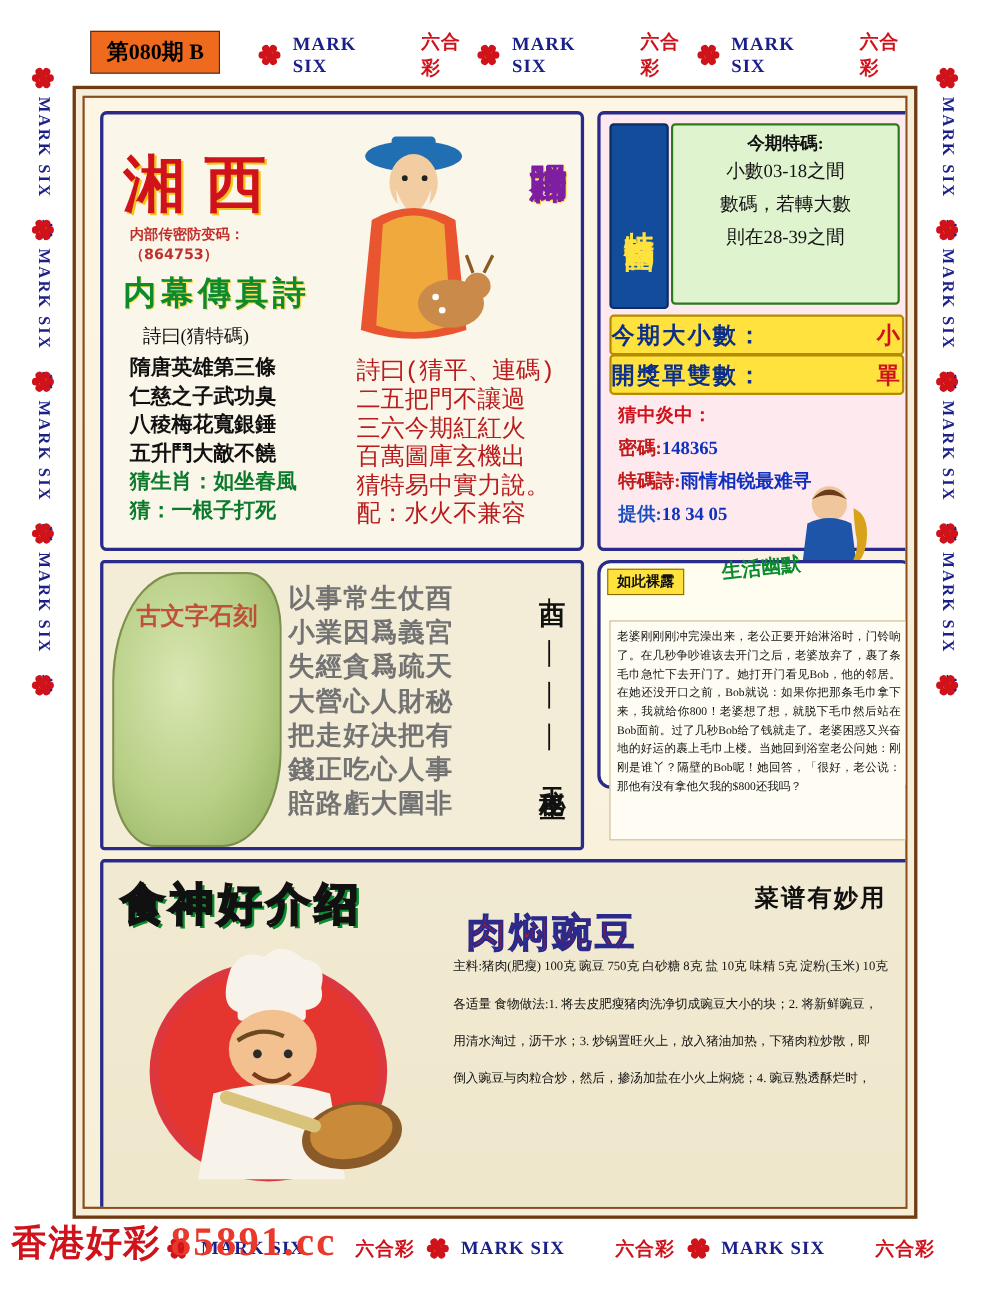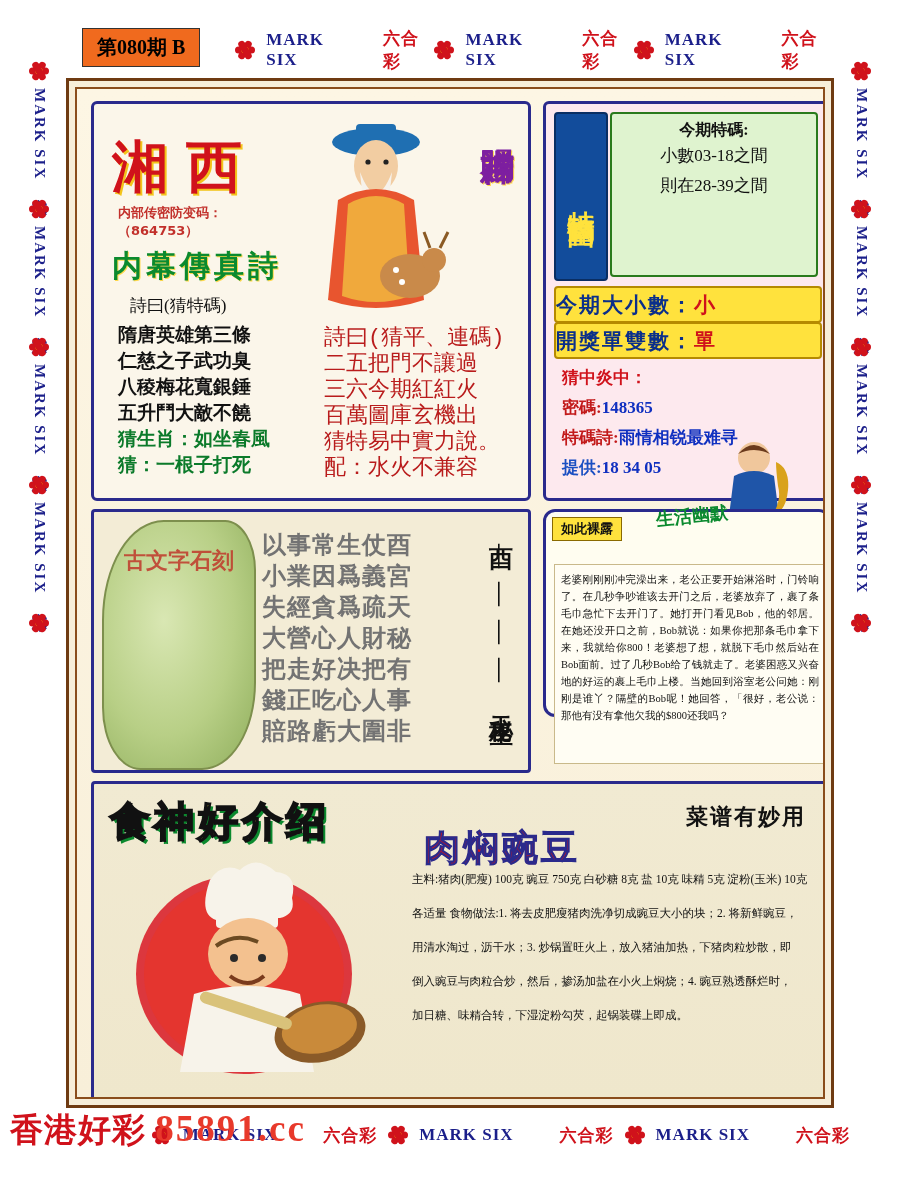--- a/index.html
+++ b/index.html
@@ -157,21 +157,21 @@
   .green-box{
     position:absolute;left:64px;top:8px;width:208px;height:165px;
     background:#dff3cf;border:2px solid #2a7a1c;border-radius:4px;
     padding:6px 8px;box-sizing:border-box;
   }
   .green-box .t{font-size:16px;font-weight:bold;color:#111;text-align:center;font-family:"Liberation Serif",serif;}
   .green-box .l{font-size:17px;color:#111;font-family:"Liberation Serif",serif;line-height:30px;text-align:center;}
   .yellow-bar{
     position:absolute;left:8px;width:264px;height:33px;
     background:#ffe23d;border:2px solid #b58a00;border-radius:4px;
-    display:flex;align-items:center;justify-content:flex-start;
+    display:flex;align-items:center;justify-content:space-between;
     font-size:21px;font-weight:bold;color:#0b2f8a;
     font-family:"Liberation Serif",serif;letter-spacing:2px;
   }
   .yellow-bar .red{color:#d0121b;}
   .yb1{top:182px;}
   .yb2{top:218px;}
   .rtext{
     position:absolute;left:16px;font-size:17px;font-weight:bold;
     font-family:"Liberation Serif",serif;
   }
@@ -427,20 +427,21 @@
         <div class="jishen">吉神賜贈</div>
       </div>
 
       <div class="panel p-right">
         <div class="tema-box">
           <span>特碼範圍</span>
         </div>
         <div class="green-box">
           <div class="t">今期特碼:</div>
           <div class="l">小數03-18之間</div>
+          <div class="l">數碼，若轉大數</div>
           <div class="l">則在28-39之間</div>
         </div>
 
         <div class="yellow-bar yb1">
           <span>今期大小數：</span>
           <span class="red">小</span>
         </div>
         <div class="yellow-bar yb2">
           <span>開獎單雙數：</span>
           <span class="red">單</span>
@@ -494,21 +495,20 @@
       <div class="panel p-bottom">
         <div class="shishen">食神好介绍</div>
         <div class="dish">肉焖豌豆</div>
         <div class="miaoyong">菜谱有妙用</div>
 
         <div class="recipe">
           <div>主料:猪肉(肥瘦) 100克 豌豆 750克 白砂糖 8克 盐 10克 味精 5克 淀粉(玉米) 10克</div>
           <div>各适量 食物做法:1. 将去皮肥瘦猪肉洗净切成豌豆大小的块；2. 将新鲜豌豆，</div>
           <div>用清水淘过，沥干水；3. 炒锅置旺火上，放入猪油加热，下猪肉粒炒散，即</div>
           <div>倒入豌豆与肉粒合炒，然后，掺汤加盐在小火上焖烧；4. 豌豆熟透酥烂时，</div>
-          <div>加日糖、味精合转，下湿淀粉勾芡，起锅装碟上即成。</div>
         </div>
 
         <div class="chef">
           <svg viewBox="0 0 260 230" width="260" height="230">
             <ellipse cx="120" cy="120" rx="108" ry="100" fill="#d9232e" opacity="0.9"></ellipse>
             <ellipse cx="120" cy="120" rx="100" ry="92" fill="#e4352f"></ellipse>
             <path d="M86 26 q12 -18 30 -10 q16 -16 36 2 q22 2 16 26 q4 16 -12 20 l-64 2 q-18 -6 -6 -40Z" fill="#f7f3ea"></path>
             <rect x="92" y="58" width="62" height="16" rx="4" fill="#f7f3ea"></rect>
             <ellipse cx="124" cy="100" rx="40" ry="36" fill="#f3c18f"></ellipse>
             <path d="M92 92 q20 -14 42 -4" stroke="#6b4a22" stroke-width="4" fill="none"></path>

